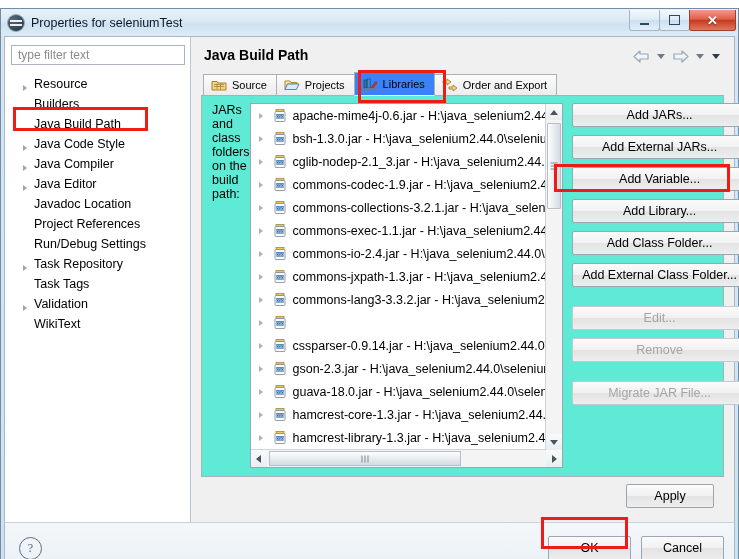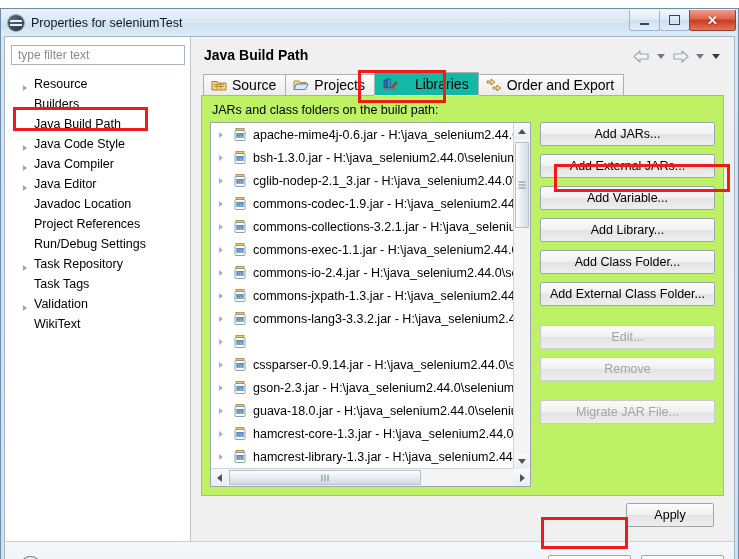--- a/index.html
+++ b/index.html
@@ -209,49 +209,47 @@
     height: 24px;
     margin-left: 2px;
     position: relative;
     z-index: 3;
   }
   .tab {
     height: 22px;
     display: flex;
     align-items: center;
     padding: 0 9px 0 7px;
-    font-size: 14px;
+    font-size: 11px;
     background: linear-gradient(to bottom, #fcfcfc 0%, #ececec 100%);
     border: 1px solid #a9b1b8;
     border-bottom: 1px solid #a9b1b8;
     margin-right: -1px;
     box-sizing: border-box;
     white-space: nowrap;
     position: relative;
     margin-top: 42px;
   }
   .tab.active {
-    background: #14b8a6;
+    background: #3b82f6;
     border-bottom: 1px solid #f0f0f0;
     height: 24px;
     z-index: 2;
-    gap: 12px;
   }
   .tab-ico { width: 16px; height: 16px; margin-right: 5px; flex: 0 0 16px; }
 
   
   .lib-panel {
     flex: 1 1 auto;
     border: 1px solid #a9b1b8;
-    background: #bef264;
+    background: #5eead4;
     margin-top: -1px;
     padding: 7px 8px 8px 8px;
     box-sizing: border-box;
     display: flex;
-    flex-direction: column;
     min-height: 0;
     position: relative;
     z-index: 1;
   }
   .lib-caption { font-size: 12.5px; margin: 0 0 5px 2px; }
   .lib-main { flex: 1 1 auto; display: flex; min-height: 0; }
 
   .list-wrap {
     flex: 1 1 auto;
     border: 1px solid #9aa6b2;

